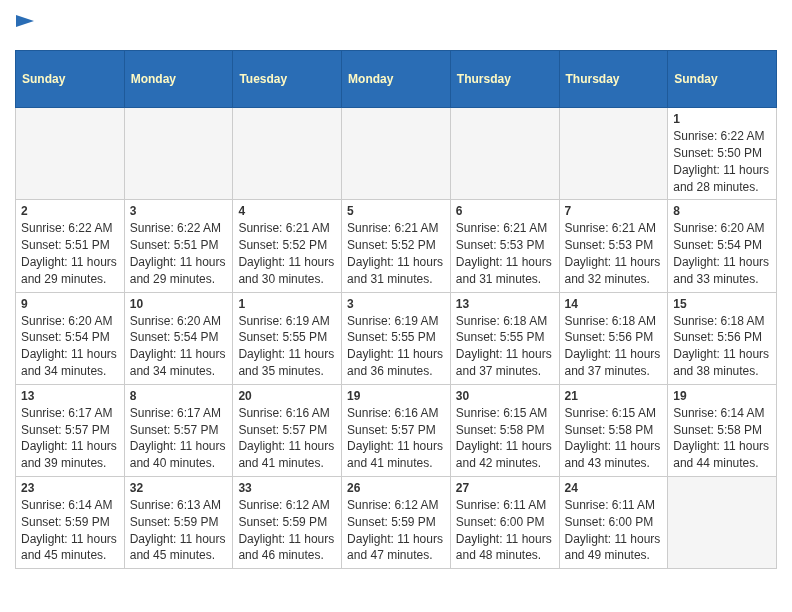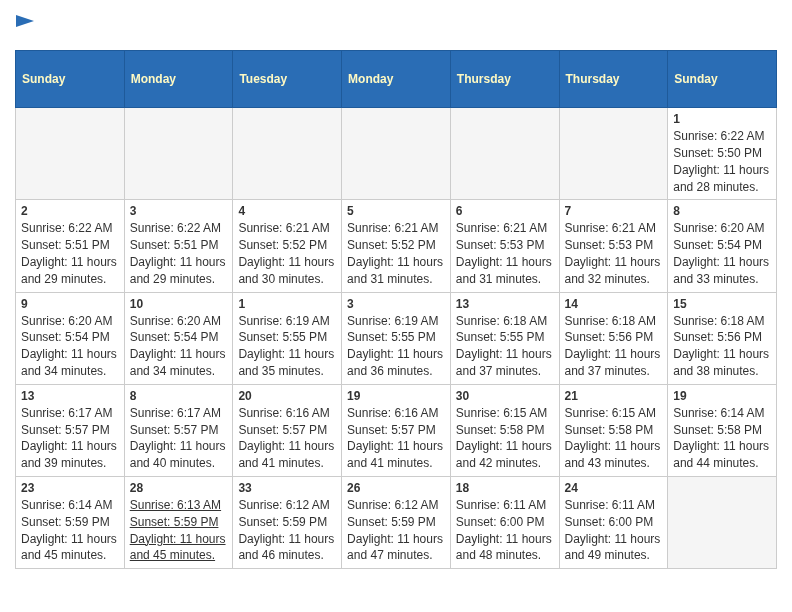--- a/index.html
+++ b/index.html
@@ -299,42 +299,42 @@
         </tr>
         <tr class="week-row">
           <td>
             <span class="day-num">23</span>
             <div class="day-info" style="white-space: pre-line;">Sunrise: 6:14 AM
 Sunset: 5:59 PM
 Daylight: 11 hours
 and 45 minutes.</div>
           </td>
           <td>
-            <span class="day-num">28</span>
-            <div class="day-info" style="white-space: pre-line; text-decoration: underline;">Sunrise: 6:13 AM
+            <span class="day-num">32</span>
+            <div class="day-info" style="white-space: pre-line;">Sunrise: 6:13 AM
 Sunset: 5:59 PM
 Daylight: 11 hours
 and 45 minutes.</div>
           </td>
           <td>
             <span class="day-num">33</span>
             <div class="day-info" style="white-space: pre-line;">Sunrise: 6:12 AM
 Sunset: 5:59 PM
 Daylight: 11 hours
 and 46 minutes.</div>
           </td>
           <td>
             <span class="day-num">26</span>
             <div class="day-info" style="white-space: pre-line;">Sunrise: 6:12 AM
 Sunset: 5:59 PM
 Daylight: 11 hours
 and 47 minutes.</div>
           </td>
           <td>
-            <span class="day-num">18</span>
+            <span class="day-num">27</span>
             <div class="day-info" style="white-space: pre-line;">Sunrise: 6:11 AM
 Sunset: 6:00 PM
 Daylight: 11 hours
 and 48 minutes.</div>
           </td>
           <td>
             <span class="day-num">24</span>
             <div class="day-info" style="white-space: pre-line;">Sunrise: 6:11 AM
 Sunset: 6:00 PM
 Daylight: 11 hours

